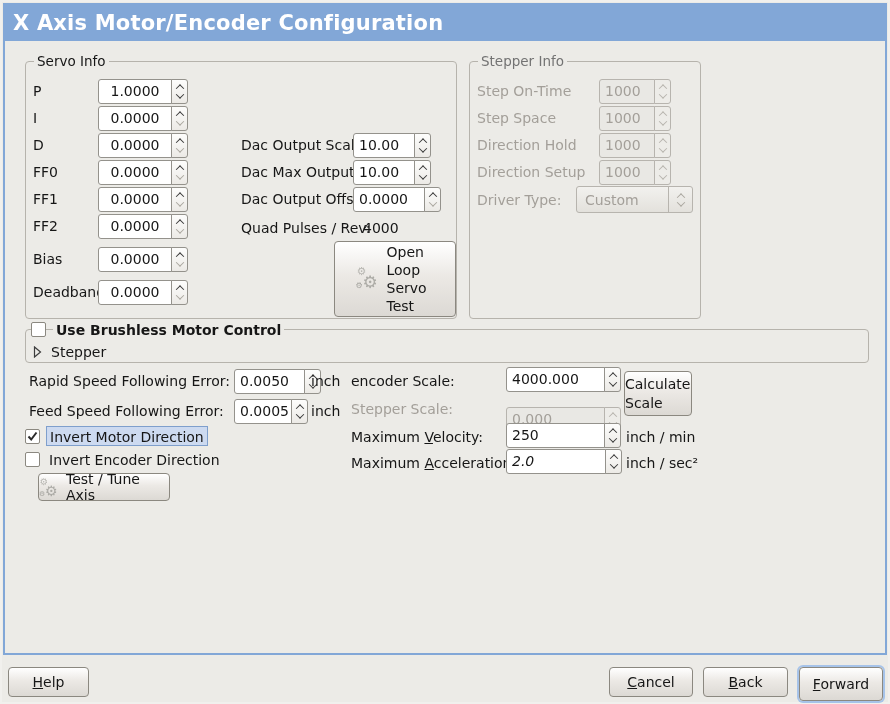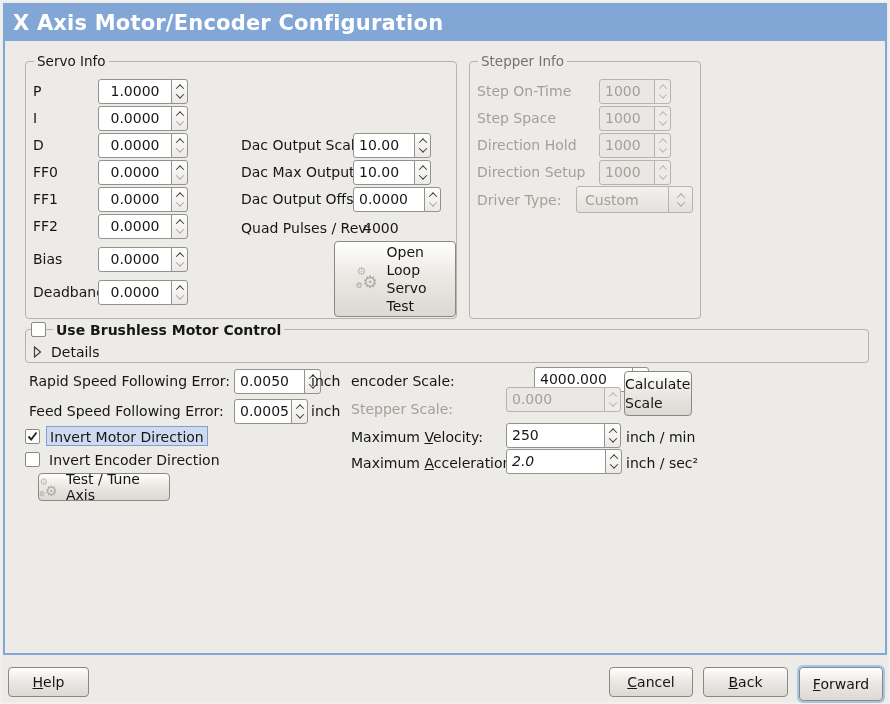--- a/index.html
+++ b/index.html
@@ -257,21 +257,21 @@
           </span>
       </div>
 
       <div class="frame" style="left:20px; top:288px; width:844px; height:34px;"></div>
       <span class="checkbox" style="left:26px; top:281px;"></span>
       <div class="cb-label bold" style="left:48px; top:279px; background:var(--bg); padding:0 3px; font-weight:bold;">Use Brushless Motor Control</div>
       <div class="expander" style="left:28px; top:301px;">
         <svg width="9" height="12" viewBox="0 0 9 12">
           <path d="M1.5 1 L7.5 6 L1.5 11 Z" fill="none" stroke="#3c3c3c" stroke-width="1.2"></path>
         </svg>
-        <span>Details</span>
+        <span>Stepper</span>
       </div>
 
       <div class="lab" style="left:24px; top:328px;">Rapid Speed Following Error:</div>
       <div class="spin" style="left:229px; top:328px;">
         <span class="entry" style="width:71px;">0.0050</span>
         <span class="steps">
             <i class="chev up"></i>
             <i class="chev dn"></i>
           </span>
       </div>
@@ -301,29 +301,29 @@
         <span class="gears small">
           <span class="g1">⚙</span>
           <span class="g2">⚙</span>
           <span class="g3">⚙</span>
         </span>
         <span>Test / Tune Axis</span>
       </div>
 
       <div class="lab" style="left:346px; top:328px;">encoder Scale:</div>
       <div class="spin" style="left:501px; top:326px;">
-        <span class="entry" style="width:99px;margin-left:28px;">4000.000</span>
+        <span class="entry" style="width:99px;">4000.000</span>
         <span class="steps">
             <i class="chev up"></i>
             <i class="chev dn"></i>
           </span>
       </div>
 
       <div class="lab dis" style="left:346px; top:356px;">Stepper Scale:</div>
-      <div class="spin dis" style="left:501px; top:346px;justify-content:center;">
+      <div class="spin dis" style="left:501px; top:366px;justify-content:center;">
         <span class="entry" style="width:99px;">0.000</span>
         <span class="steps">
             <i class="chev up"></i>
             <i class="chev dn"></i>
           </span>
       </div>
 
       <div class="lab" style="left:346px; top:384px;">Maximum <u>V</u>elocity:</div>
       <div class="spin" style="left:501px; top:382px;">
         <span class="entry" style="width:99px;">250</span>

